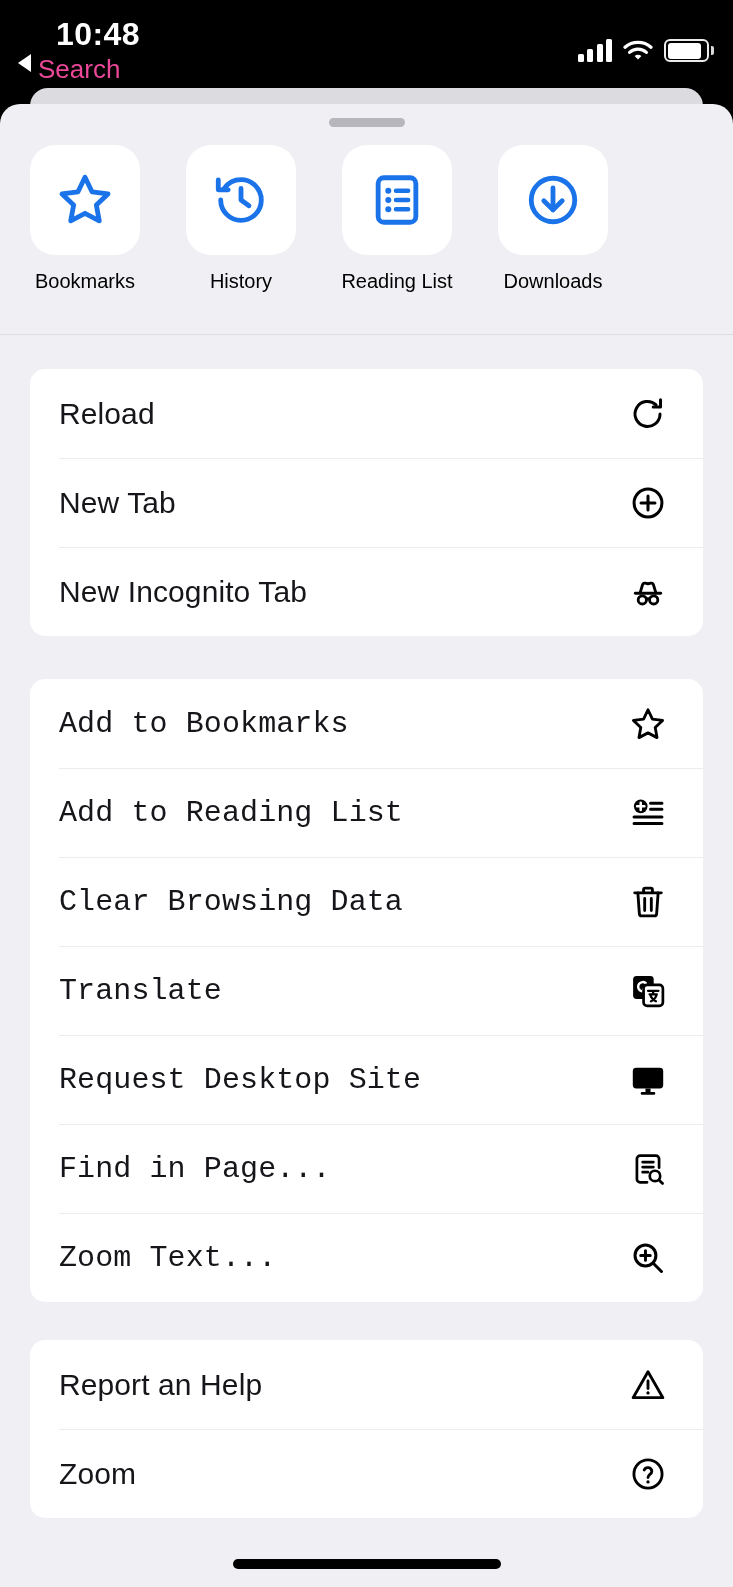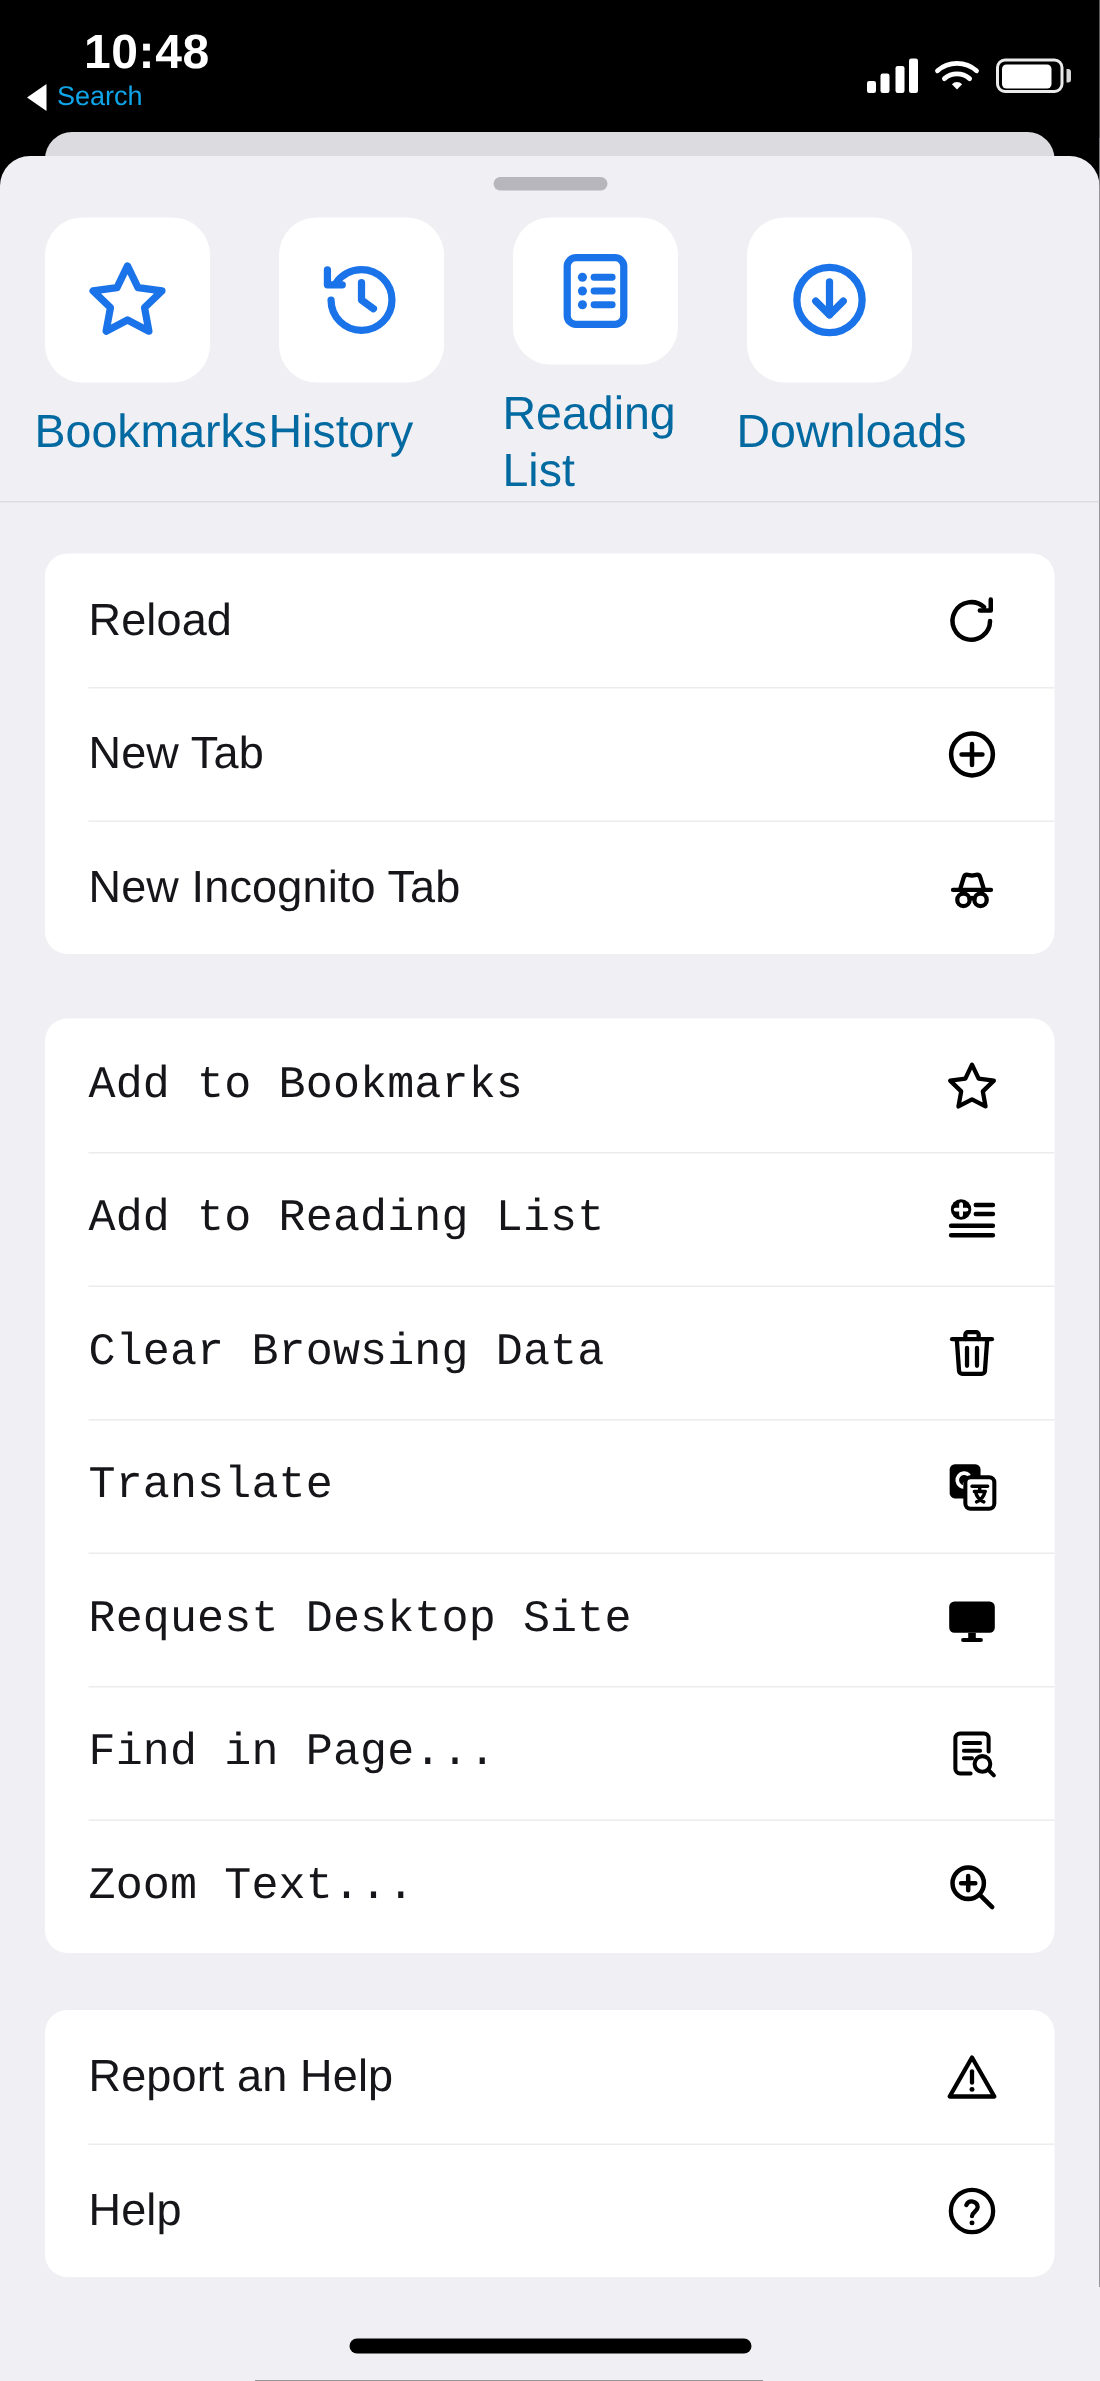--- a/index.html
+++ b/index.html
@@ -16,22 +16,22 @@
   .statusbar {
     position:absolute; top:0; left:0; width:733px; height:92px;
     background:#000; color:#fff;
   }
   .sb-time {
     position:absolute; left:56px; top:16px;
     font-size:32px; font-weight:600; letter-spacing:.4px; color:#fff;
   }
   .sb-back {
     position:absolute; left:18px; top:54px;
-    display:flex; align-items:center; gap:7px;
-    font-size:18px; color:#0ea5e9;
+    display:flex; gap:7px;
+    font-size:26px; color:#ec4899;
   }
   .sb-back .tri {
     width:0; height:0;
     border-top:9px solid transparent;
     border-bottom:9px solid transparent;
     border-right:13px solid #fff;
   }
   .sb-right {
     position:absolute; right:24px; top:28px;
     display:flex; align-items:flex-end; gap:11px; height:34px;
@@ -78,21 +78,21 @@
     position:absolute; top:41px; left:0; width:733px; height:189px;
     display:flex; gap:46px; padding-left:30px;
   }
   .shortcut { width:110px; flex:0 0 110px; display:flex; flex-direction:column; align-items:center; }
   .tile {
     width:110px; height:110px; background:#fff; border-radius:25px;
     display:flex; align-items:center; justify-content:center;
   }
   .tile svg { width:58px; height:58px; display:block; }
   .shortcut-label {
-    margin-top:14px; font-size:31px; color:#0369a1; 
+    margin-top:14px; font-size:20px; color:#000000; text-align:center;
     line-height:1.25; width:124px;
   }
   .divider-top {
     position:absolute; top:230px; left:0; width:733px; height:1px; background:#dddde1;
   }
 
   
   .card {
     position:absolute; left:30px; width:673px;
     background:#fff; border-radius:15px; overflow:hidden;
@@ -339,21 +339,21 @@
       <span class="row-icon">
         <svg viewBox="0 0 24 24" fill="none" stroke="#000" stroke-width="1.8" stroke-linecap="round" stroke-linejoin="round">
           <path d="M12 3.6L21.4 20H2.6L12 3.6z"></path>
           <path d="M12 9.4v4.8"></path>
           <circle cx="12" cy="17" r="1.05" fill="#000" stroke="none"></circle>
         </svg>
       </span>
     </div>
 
     <div class="row">
-      <span class="row-label">Help</span>
+      <span class="row-label">Zoom</span>
       <span class="row-icon">
         <svg viewBox="0 0 24 24" fill="none" stroke="#000" stroke-width="1.8" stroke-linecap="round" stroke-linejoin="round">
           <circle cx="12" cy="12" r="8.9"></circle>
           <path d="M9.6 9.5a2.5 2.5 0 014.8.85c0 1.7-2.4 2.1-2.4 3.85"></path>
           <circle cx="12" cy="17" r="1.05" fill="#000" stroke="none"></circle>
         </svg>
       </span>
     </div>
 
   </div>

